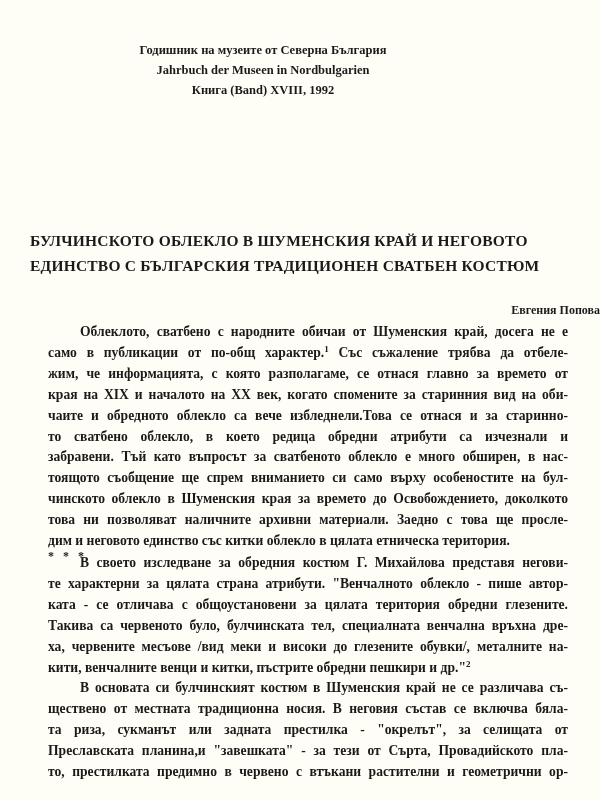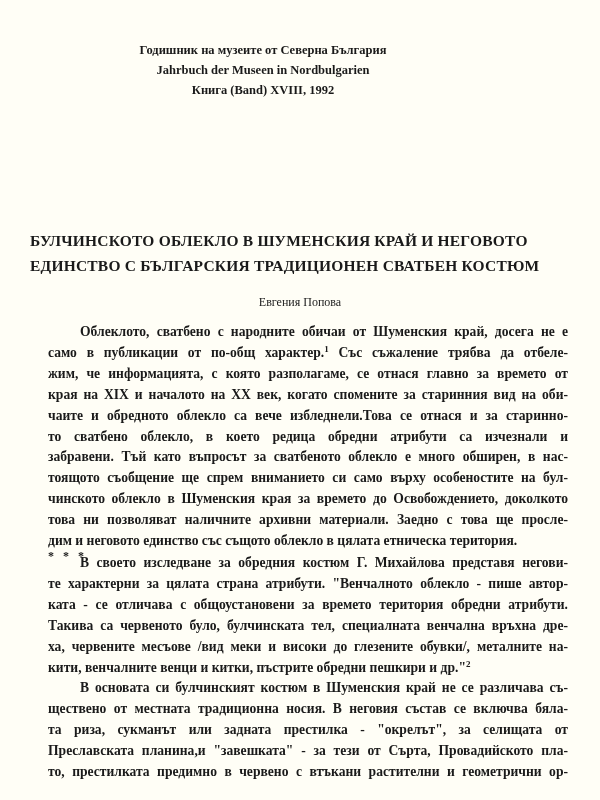--- a/index.html
+++ b/index.html
@@ -13,22 +13,22 @@
   .header {
     position: absolute; top: 40px; left: 0; width: 526px;
     text-align: center; font-weight: bold; font-size: 12.5px; line-height: 20px;
   }
   .title {
     position: absolute; top: 228px; left: 30px; width: 540px;
     text-align: left; font-weight: bold; font-size: 15.5px; line-height: 25px;
     letter-spacing: 0.2px;
   }
   .author {
-    position: absolute; top: 295px; left: 0; width: 600px;
-    text-align: center; font-weight: normal; font-size: 12px;
+    position: absolute; top: 303px; left: 0; width: 600px;
+    text-align: right; font-weight: bold; font-size: 12px;
   }
   .body {
     position: absolute; left: 48px; width: 520px;
     font-size: 13.6px; line-height: 20.9px; font-weight: bold;
     text-align: justify; text-align-last: left;
   }
   .p1 { top: 322px; }
   .p2 { top: 553px; }
   .line { display: block; text-align: justify; text-align-last: justify; white-space: nowrap; }
   .line.last { text-align-last: left; }
@@ -56,28 +56,28 @@
   <span class="line indent">Облеклото, сватбено с народните обичаи от Шуменския край, досега не е</span>
   <span class="line"><span>само в публикации от по-общ характер.</span><sup>1</sup> <span>Със съжаление трябва да отбеле-</span></span>
   <span class="line">жим, че информацията, с която разполагаме, се отнася главно за времето от</span>
   <span class="line">края на XIX и началото на XX век, когато спомените за старинния вид на оби-</span>
   <span class="line">чаите и обредното облекло са вече избледнели.Това се отнася и за старинно-</span>
   <span class="line">то сватбено облекло, в което редица обредни атрибути са изчезнали и</span>
   <span class="line">забравени. Тъй като въпросът за сватбеното облекло е много обширен, в нас-</span>
   <span class="line">тоящото съобщение ще спрем вниманието си само върху особеностите на бул-</span>
   <span class="line">чинското облекло в Шуменския края за времето до Освобождението, доколкото</span>
   <span class="line">това ни позволяват наличните архивни материали. Заедно с това ще просле-</span>
-  <span class="line last">дим и неговото единство със същото облекло в цялата етническа територия.</span>
+  <span class="line last">дим и неговото единство със китки облекло в цялата етническа територия.</span>
   <div class="stars">* * *</div>
 </div>
 
 <div class="body p2">
   <span class="line indent">В своето изследване за обредния костюм Г. Михайлова представя негови-</span>
   <span class="line">те характерни за цялата страна атрибути. "Венчалното облекло - пише автор-</span>
-  <span class="line">ката - се отличава с общоустановени за времето територия обредни атрибути.</span>
+  <span class="line">ката - се отличава с общоустановени за цялата територия обредни глезените.</span>
   <span class="line">Такива са червеното було, булчинската тел, специалната венчална връхна дре-</span>
   <span class="line">ха, червените месъове /вид меки и високи до глезените обувки/, металните на-</span>
   <span class="line last"><span>кити, венчалните венци и китки, пъстрите обредни пешкири и др."</span><sup>2</sup></span>
   <span class="line indent">В основата си булчинският костюм в Шуменския край не се различава съ-</span>
   <span class="line">ществено от местната традиционна носия. В неговия състав се включва бяла-</span>
   <span class="line">та риза, сукманът или задната престилка - "окрелът", за селищата от</span>
   <span class="line">Преславската планина,и "завешката" - за тези от Сърта, Провадийското пла-</span>
   <span class="line">то, престилката предимно в червено с втъкани растителни и геометрични ор-</span>
 </div>
 

